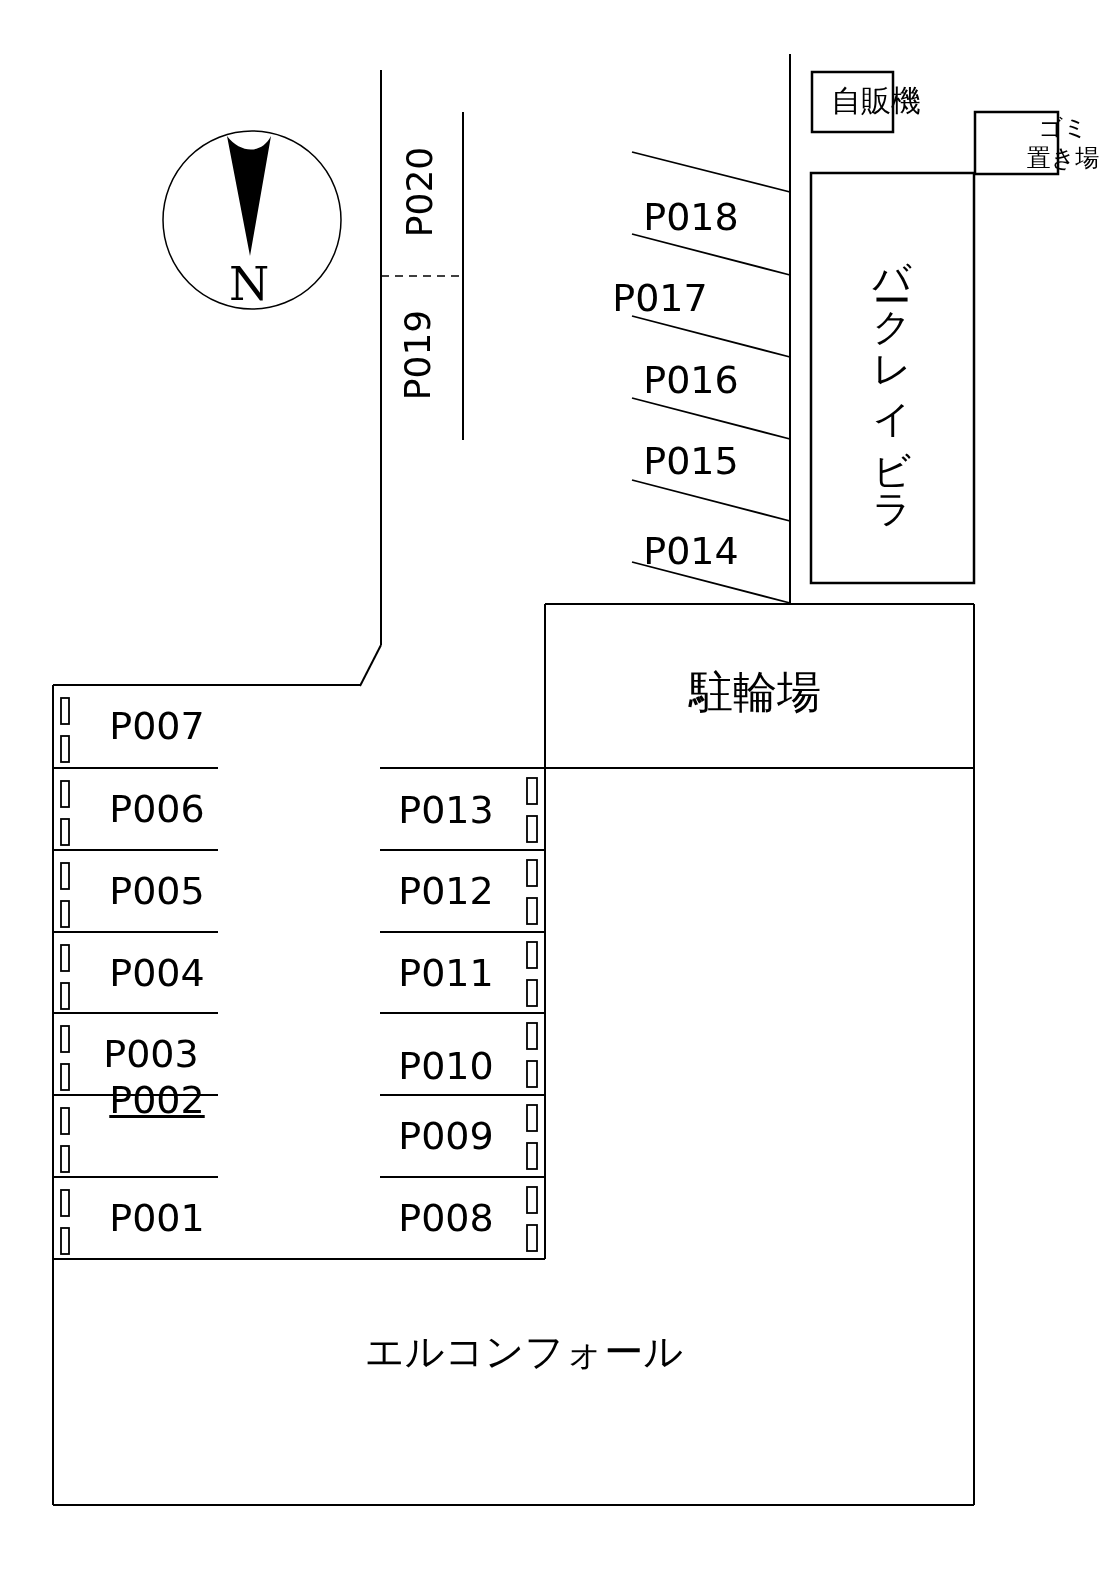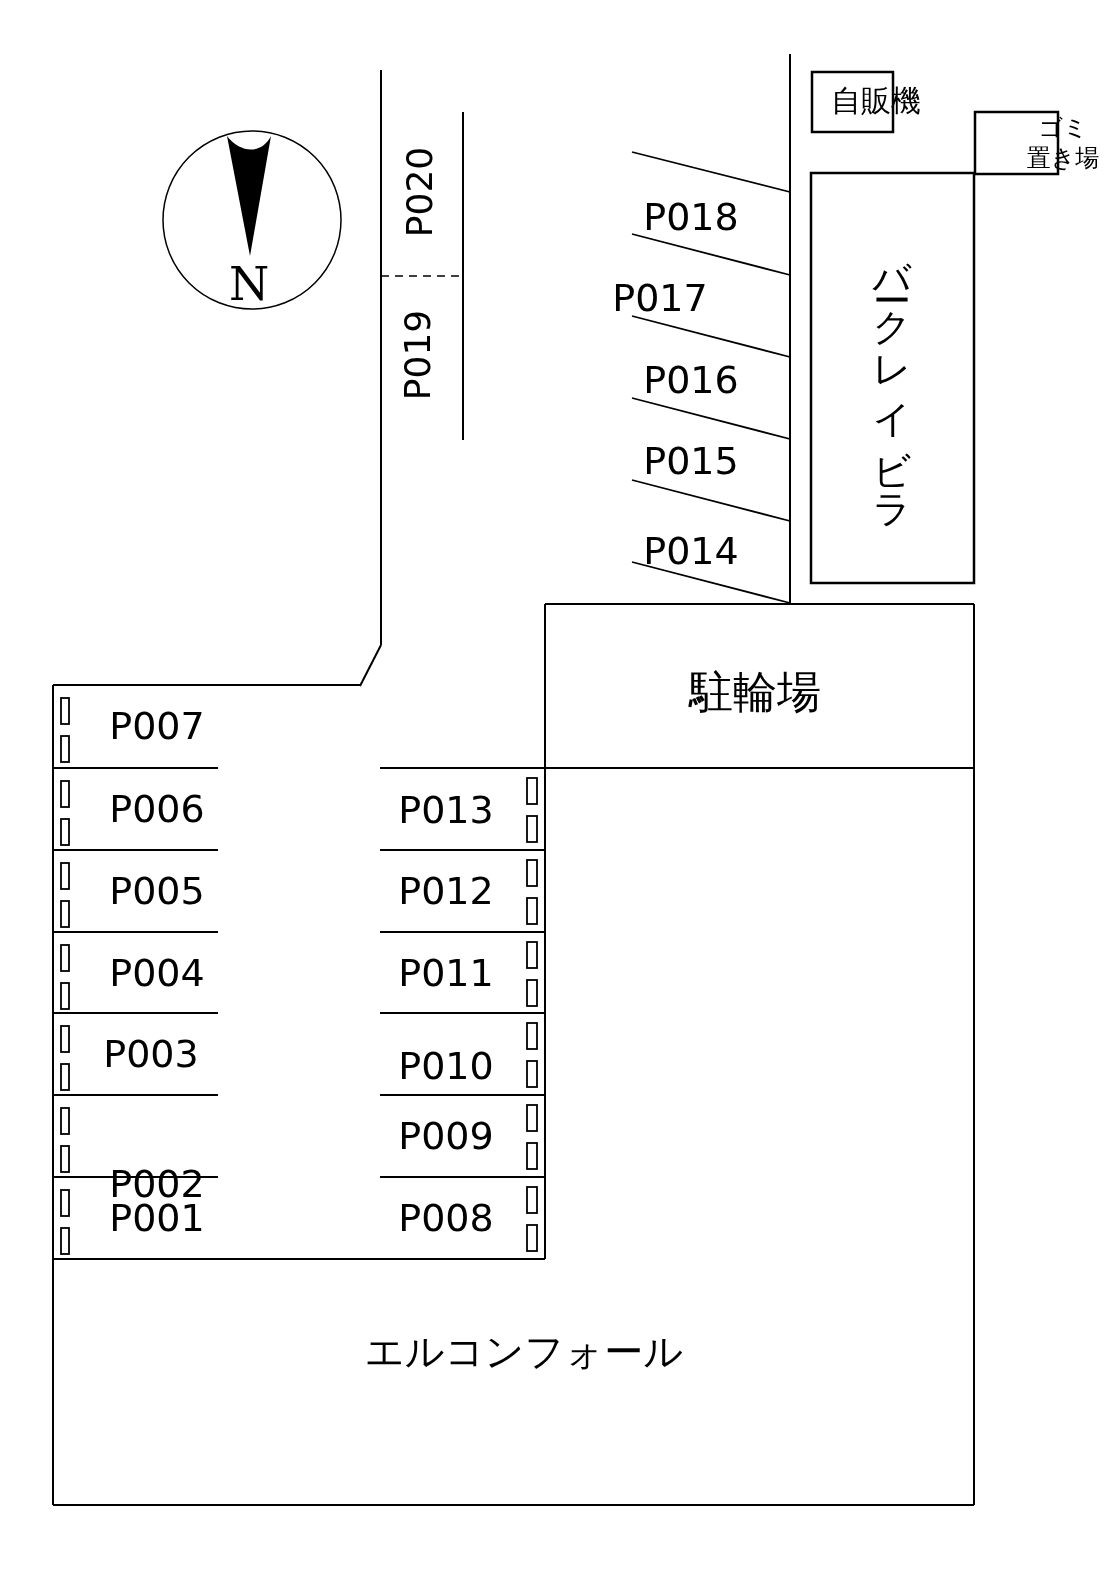--- a/index.html
+++ b/index.html
@@ -148,21 +148,21 @@
 
   <div class="label fs44" style="left:743px;top:692px;margin-left:12px;">駐輪場</div>
 
   <div class="label fs39" style="left:524px;top:1351px;">エルコンフォール</div>
 
   <div class="label fs38" style="left:157px;top:726px;">P007</div>
   <div class="label fs38" style="left:157px;top:809px;">P006</div>
   <div class="label fs38" style="left:157px;top:891px;">P005</div>
   <div class="label fs38" style="left:157px;top:973px;">P004</div>
   <div class="label fs38" style="left:151px;top:1054px;">P003</div>
-  <div class="label fs38" style="left:157px;top:1184px;">P002</div>
+  <div class="label fs38" style="left:157px;top:1100px;text-decoration:underline;">P002</div>
   <div class="label fs38" style="left:157px;top:1218px;">P001</div>
 
   <div class="label fs38" style="left:446px;top:810px;">P013</div>
   <div class="label fs38" style="left:446px;top:891px;">P012</div>
   <div class="label fs38" style="left:446px;top:973px;">P011</div>
   <div class="label fs38" style="left:446px;top:1055px;margin-top:11px;">P010</div>
   <div class="label fs38" style="left:446px;top:1136px;">P009</div>
   <div class="label fs38" style="left:446px;top:1218px;text-align:center;">P008</div>
 
 </div>

